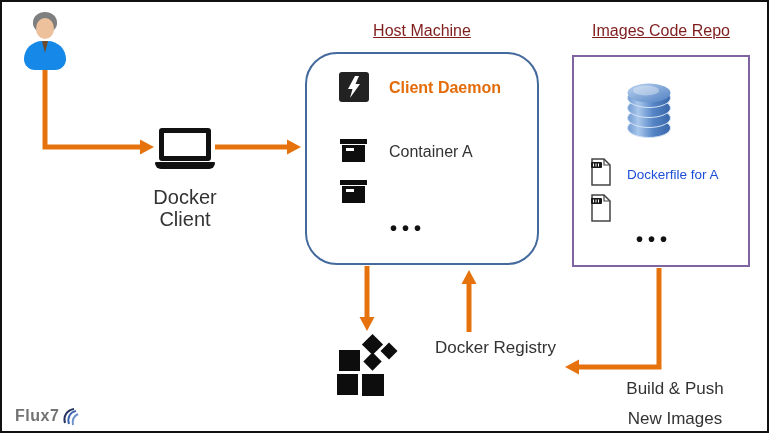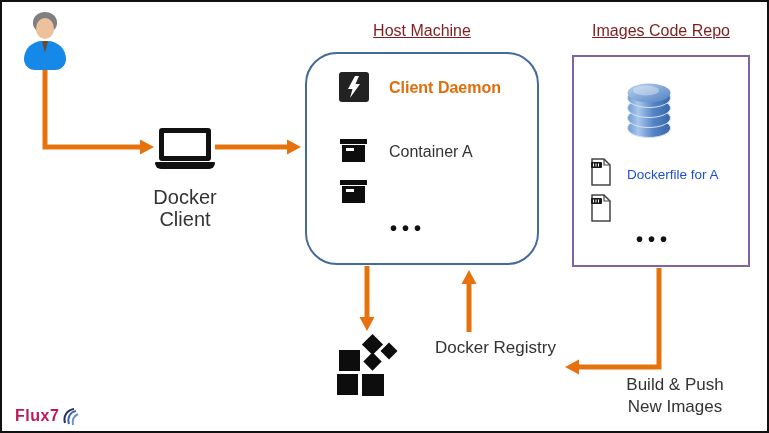--- a/index.html
+++ b/index.html
@@ -47,26 +47,26 @@
   .registry{left:333px; top:334px; width:64px; height:62px;}
   .registry .sq{position:absolute; background:#0d0d0d;}
   .registry .sq-a{left:4px; top:14px; width:21px; height:21px;}
   .registry .sq-b{left:2px; top:38px; width:21px; height:21px;}
   .registry .sq-c{left:27px; top:38px; width:22px; height:22px;}
   .registry .di-a{left:30px; top:1px; width:15px; height:15px; transform:rotate(45deg);}
   .registry .di-b{left:48px; top:9px; width:12px; height:12px; transform:rotate(45deg);}
   .registry .di-c{left:31px; top:19px; width:13px; height:13px; transform:rotate(45deg);}
 
   .registry-label{left:405px; top:336px; font-size:17px;margin-left:28px;}
-  .build-push{left:600px; top:372px; width:146px; font-size:17px; line-height:22px;}
+  .build-push{left:600px; top:372px; width:146px; font-size:17px; line-height:30px;}
   .client-label{left:143px; top:184px; width:80px; font-size:20px; line-height:22px;}
 
   
   .logo{left:13px; top:404px; display:flex; align-items:center; gap:2px;}
-  .logo .logo-text{font-size:16px; font-weight:bold; color:#be185d; letter-spacing:0.5px;}
+  .logo .logo-text{font-size:16px; font-weight:bold; color:#737373; letter-spacing:0.5px;}
 </style>
 </head>
 <body>
 
 <div id="canvas">
 
   <svg id="arrows" viewBox="0 0 765 429">
     <g stroke="#E6720E" stroke-width="5" fill="none">
       <path d="M43,66 L43,145 L140,145"></path>
       <path d="M213,145 L287,145"></path>

